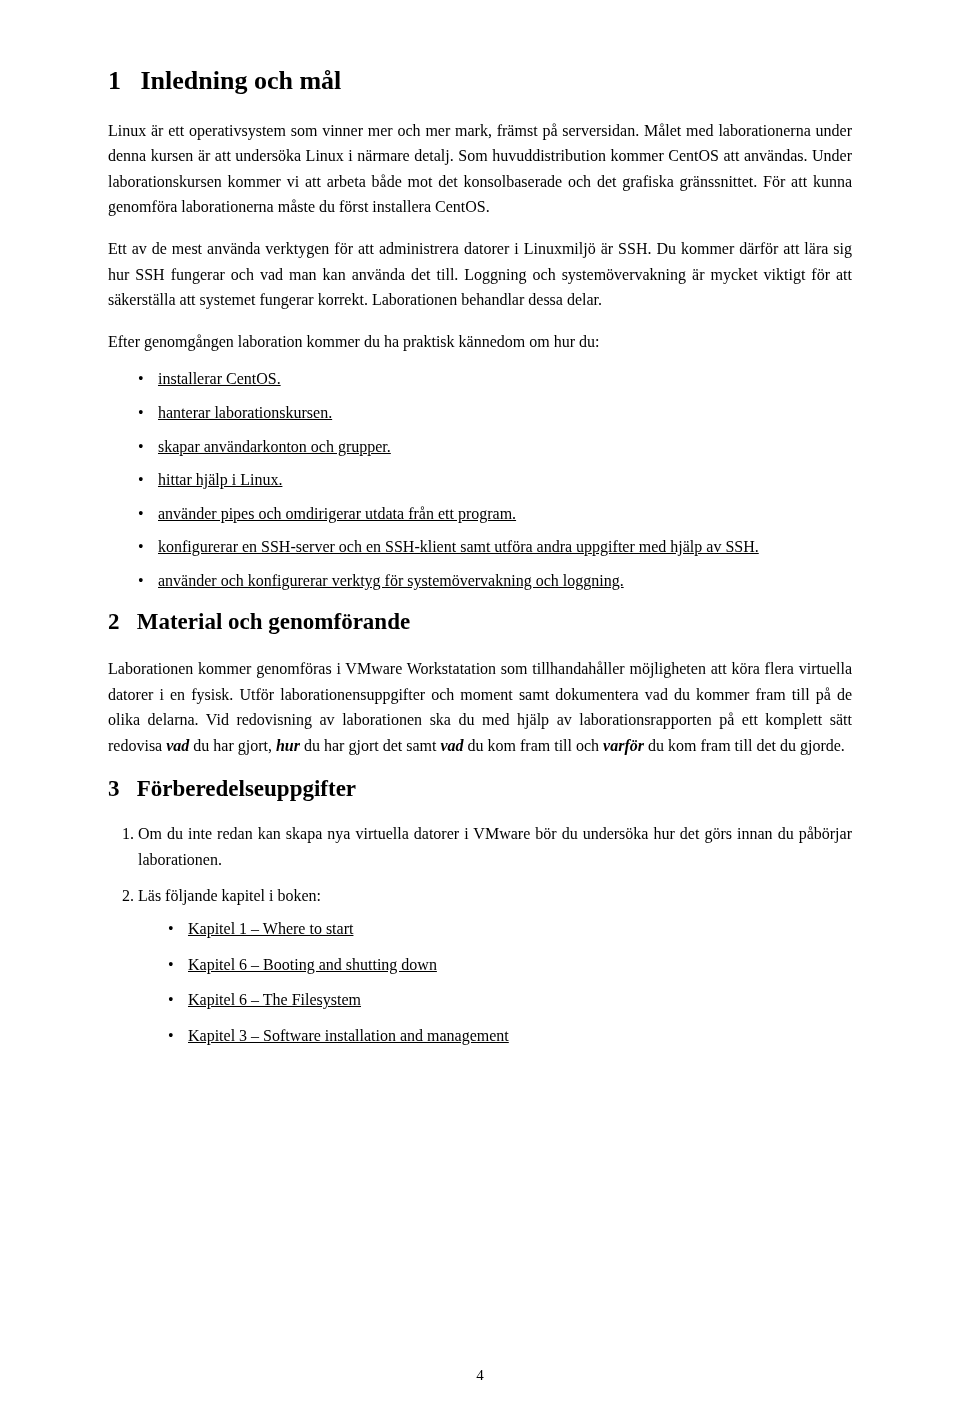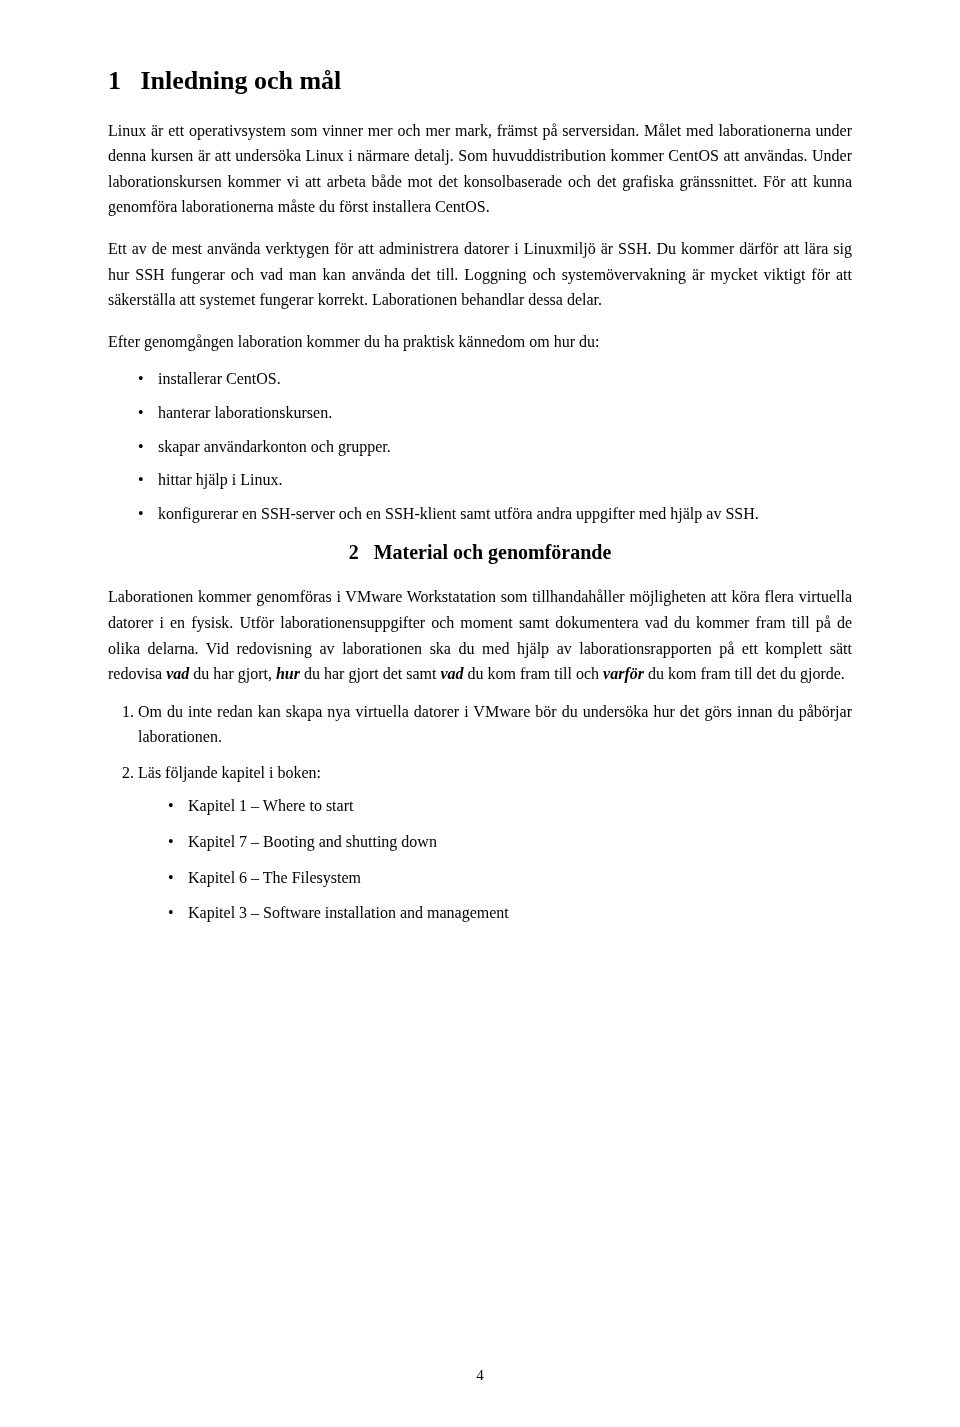--- a/index.html
+++ b/index.html
@@ -25,42 +25,42 @@
     }
 
     h1 {
       font-size: 26px;
       font-weight: bold;
       margin-bottom: 16px;
       margin-top: 0;
     }
 
     h2 {
-      font-size: 20px;
+      font-size: 23px;
       font-weight: bold;
       margin-bottom: 14px;
-      text-align: center;
     }
 
     p {
       margin-bottom: 12px;
       text-align: justify;
       margin-top: 16px;
     }
 
     ul {
       list-style: none;
       margin: 10px 0 10px 30px;
     }
 
     ul li {
       position: relative;
       padding-left: 20px;
       margin-bottom: 8px;
       text-align: justify;
+      text-decoration: underline;
     }
 
     ul li::before {
       content: "•";
       position: absolute;
       left: 0;
       top: 0;
     }
 
     ol {
@@ -102,44 +102,51 @@
 
   <p>Linux är ett operativsystem som vinner mer och mer mark, främst på serversidan. Målet med laborationerna under denna kursen är att undersöka Linux i närmare detalj. Som huvuddistribution kommer CentOS att användas. Under laborationskursen kommer vi att arbeta både mot det konsolbaserade och det grafiska gränssnittet. För att kunna genomföra laborationerna måste du först installera CentOS.</p>
   <p>Ett av de mest använda verktygen för att administrera datorer i Linuxmiljö är SSH. Du kommer därför att lära sig hur SSH fungerar och vad man kan använda det till. Loggning och systemövervakning är mycket viktigt för att säkerställa att systemet fungerar korrekt. Laborationen behandlar dessa delar.</p>
   <p>Efter genomgången laboration kommer du ha praktisk kännedom om hur du:</p>
 
   <ul>
     <li><span>installerar CentOS.</span></li>
     <li><span>hanterar laborationskursen.</span></li>
     <li><span>skapar användarkonton och grupper.</span></li>
     <li><span>hittar hjälp i Linux.</span></li>
+    <li><span>använder pipes och omdirigerar utdata från ett program.</span></li>
     <li><span>konfigurerar en SSH-server och en SSH-klient samt utföra andra uppgifter med hjälp av SSH.</span></li>
+    <li><span>använder och konfigurerar verktyg för systemövervakning och loggning.</span></li>
   </ul>
 
   <h2>
     <span>2</span>
     &nbsp;
     <span>Material och genomförande</span>
   </h2>
 
   <p>
     Laborationen kommer genomföras i VMware Workstatation som tillhandahåller möjligheten att köra flera virtuella datorer i en fysisk. Utför laborationensuppgifter och moment samt dokumentera vad du kommer fram till på de olika delarna. Vid redovisning av laborationen ska du med hjälp av laborationsrapporten på ett komplett sätt redovisa <em>vad</em> du har gjort, <em>hur</em> du har gjort det samt <em>vad</em> du kom fram till och <em>varför</em> du kom fram till det du gjorde.
   </p>
 
+  <h2>
+    <span>3</span>
+    &nbsp;
+    <span>Förberedelseuppgifter</span>
+  </h2>
 
 
   <ol>
     <li>
       <span>Om du inte redan kan skapa nya virtuella datorer i VMware bör du undersöka hur det görs innan du påbörjar laborationen.</span>
     </li>
     <li>
       <span>Läs följande kapitel i boken:</span>
       <ul>
         <li><span>Kapitel 1 – Where to start</span></li>
-        <li><span>Kapitel 7 – Booting and shutting down</span></li>
+        <li><span>Kapitel 6 – Booting and shutting down</span></li>
         <li><span>Kapitel 6 – The Filesystem</span></li>
         <li><span>Kapitel 3 – Software installation and management</span></li>
       </ul>
     </li>
   </ol>
 
   <div class="page-number">4</div>
 
 </div>
 

